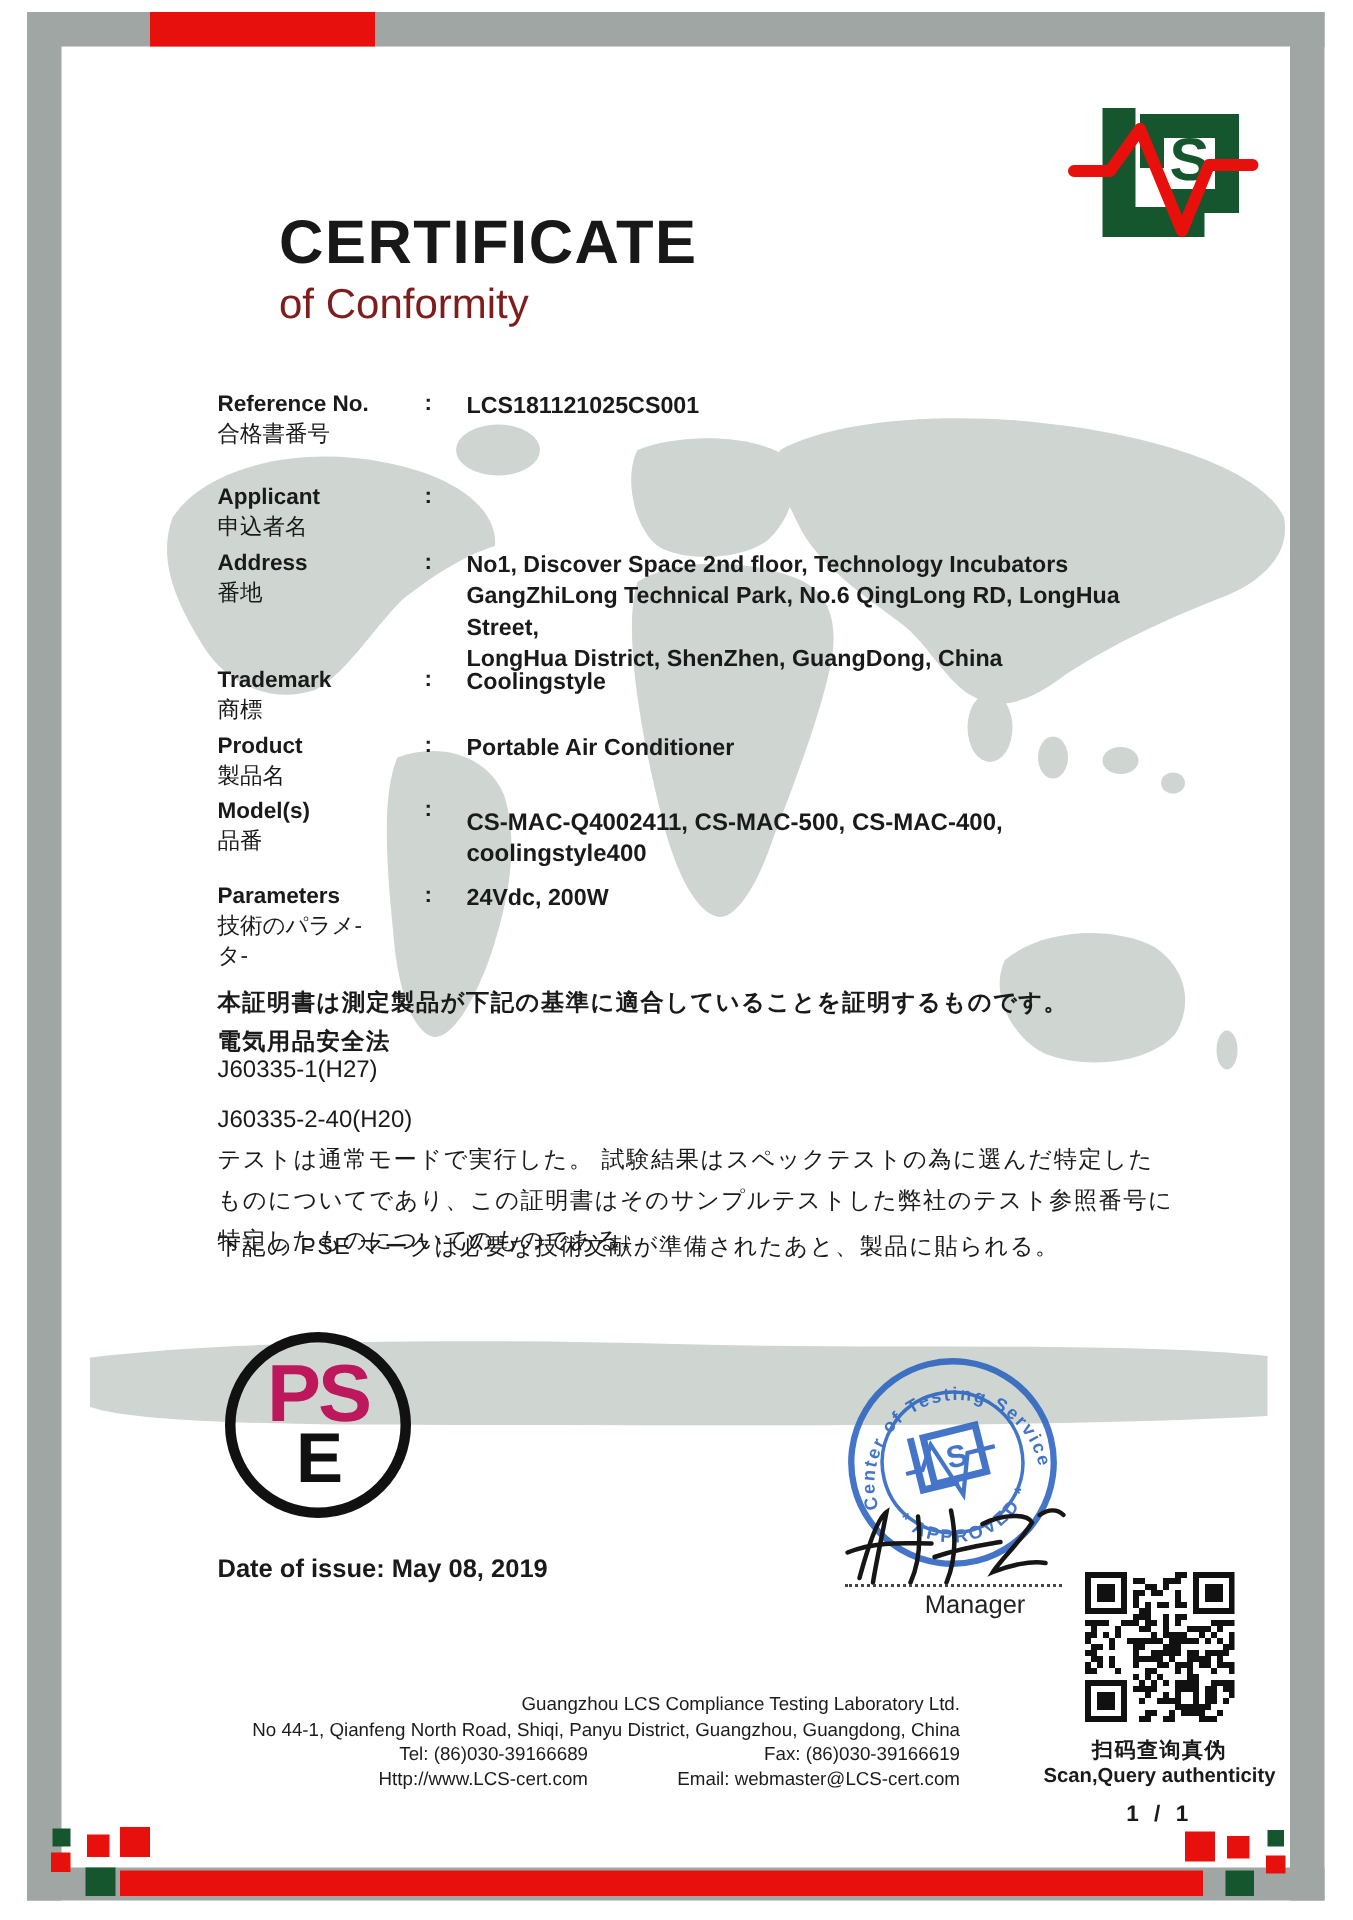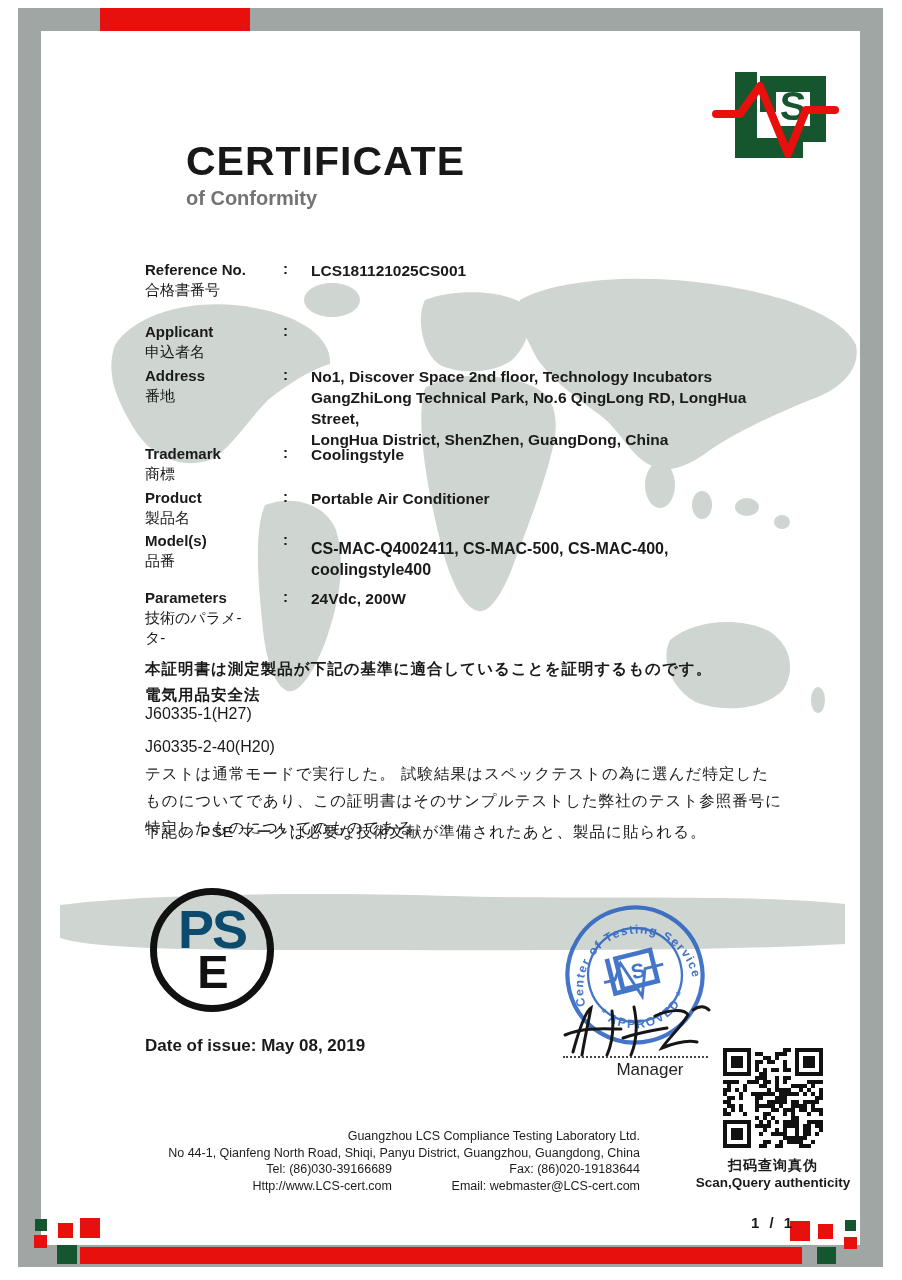--- a/index.html
+++ b/index.html
@@ -11,50 +11,50 @@
   
   .frame { background:#a0a6a3; }
   .dec-red { background:#e8100c; }
   .dec-green { background:#15562e; }
 
   
   .map { z-index:0; pointer-events:none; }
   .content { z-index:2; }
 
   h1.cert-title { font-size:41px; font-weight:bold; letter-spacing:1px; color:#181818; }
-  h2.cert-sub { font-size:20px; font-weight:bold; margin-top:2px; color:#737373; }
+  h2.cert-sub { font-size:28px; font-weight:normal; margin-top:2px; color:#7f1d1d; }
 
   .field-row { position:absolute; left:145px; width:640px; display:grid; grid-template-columns:138px 28px 1fr; }
   .f-label { font-weight:bold; font-size:15px; line-height:20px; }
   .f-jp { font-size:15px; line-height:20px; white-space:pre-line; }
   .f-colon { font-weight:bold; font-size:15px; }
   .f-value { font-weight:bold; font-size:15.5px; line-height:21px; white-space:pre-line; }
 
   .jp-par { font-size:15.5px; line-height:27px; letter-spacing:1px; width:640px; }
   .jp-bold { font-weight:bold; }
   .std { font-weight:normal; font-size:16px; }
 
   
   .pse { width:124px; height:124px; border:7px solid #111; border-radius:50%;
          display:flex; flex-direction:column; align-items:center; justify-content:center; background:transparent; }
-  .pse .ps { font-size:54px; font-weight:bold; line-height:44px; letter-spacing:-2px; color:#0c4a6e; }
+  .pse .ps { font-size:54px; font-weight:bold; line-height:44px; letter-spacing:-2px; color:#be185d; }
   .pse .e  { font-size:47px; font-weight:bold; line-height:42px; color:#111; margin-left:2px; }
 
   .date-issue { font-weight:bold; font-size:17px; }
 
   .sig-line { border-bottom:2px dotted #444; }
   .manager { font-size:17px; color:#222; text-align:center; }
 
   .footer { font-size:12.5px; line-height:16.5px; color:#1c1c1c; }
   .footer .cols { display:grid; grid-template-columns:252px 1fr; }
 
   .qr-wrap { width:170px; text-align:center; }
   .qr-cn { font-size:14px; font-weight:bold; margin-top:5px; letter-spacing:1px; }
   .qr-en { font-size:13.5px; font-weight:bold; }
-  .qr-pg { font-size:15px; font-weight:bold; letter-spacing:3px; margin-top:24px;text-align:center; }
+  .qr-pg { font-size:15px; font-weight:bold; letter-spacing:3px; margin-top:10px;text-align:center; }
 
   svg text { font-family:"Liberation Sans", sans-serif; }
   .stamp { opacity:0.88; transform:rotate(-14deg); }
 </style>
 </head>
 <body>
 
 <div class="page">
 
   <svg class="abs map" style="left:0;top:0;" width="902" height="1280" viewBox="0 0 902 1280">
@@ -219,21 +219,21 @@
   <div class="abs content sig-line" style="left:563px;top:1056px;width:145px;"></div>
   <div class="abs content manager" style="left:595px;top:1060px;width:110px;">Manager</div>
 
   <div class="abs content date-issue" style="left:145px;top:1036px;">Date of issue: May 08, 2019</div>
 
   <div class="abs content footer" style="left:140px;top:1128px;width:500px;text-align:right;">
     <div>Guangzhou LCS Compliance Testing Laboratory Ltd.</div>
     <div>No 44-1, Qianfeng North Road, Shiqi, Panyu District, Guangzhou, Guangdong, China</div>
     <div class="cols">
       <span>Tel: (86)030-39166689</span>
-      <span>Fax: (86)020-19183644</span>
+      <span>Fax: (86)030-39166619</span>
     </div>
     <div class="cols">
       <span>Http://www.LCS-cert.com</span>
       <span>Email: webmaster@LCS-cert.com</span>
     </div>
   </div>
 
   <div class="abs content qr-wrap" style="left:688px;top:1048px;">
     <div>
       <svg id="qr-svg" width="100" height="100" viewBox="0 0 25 25" shape-rendering="crispEdges">

